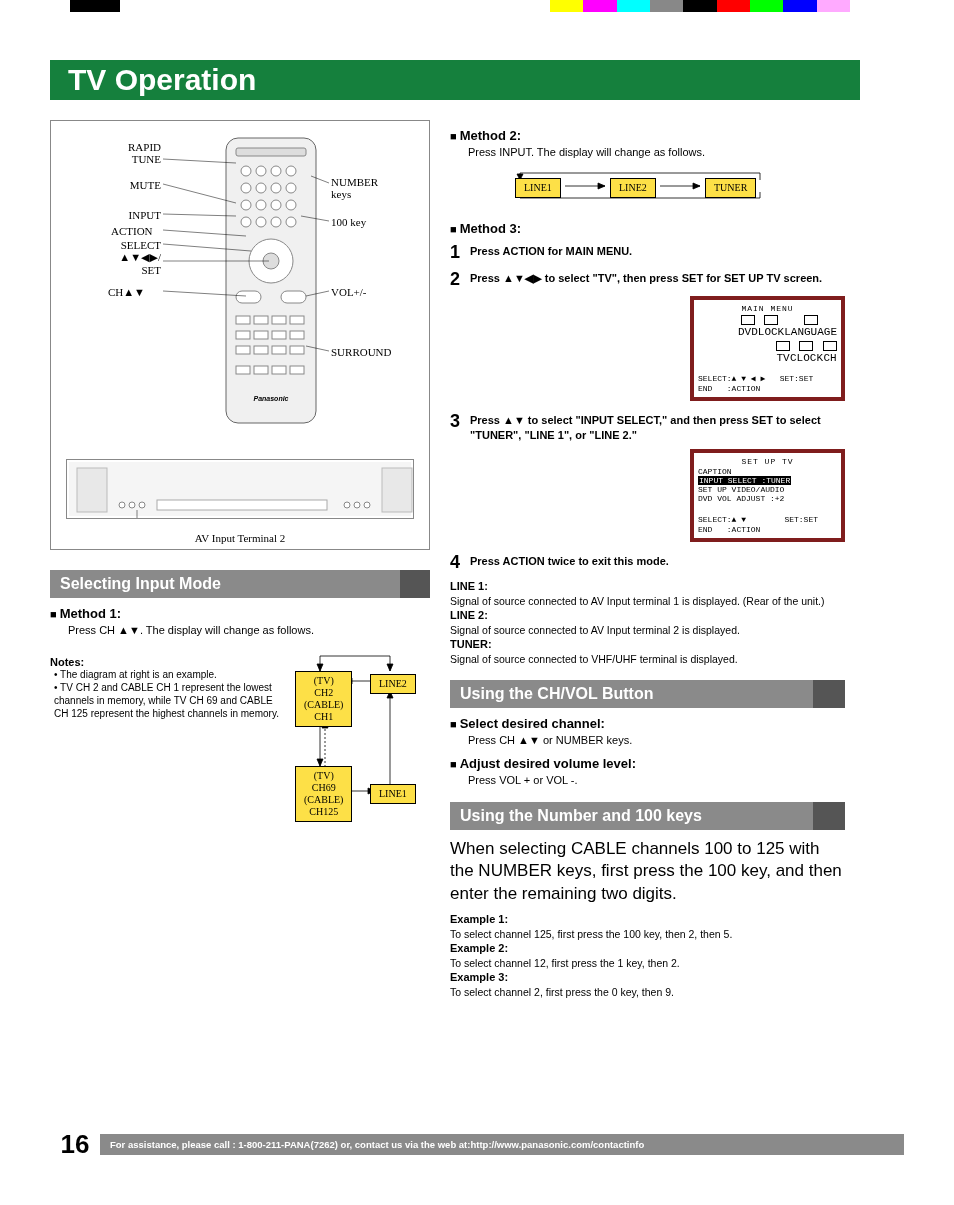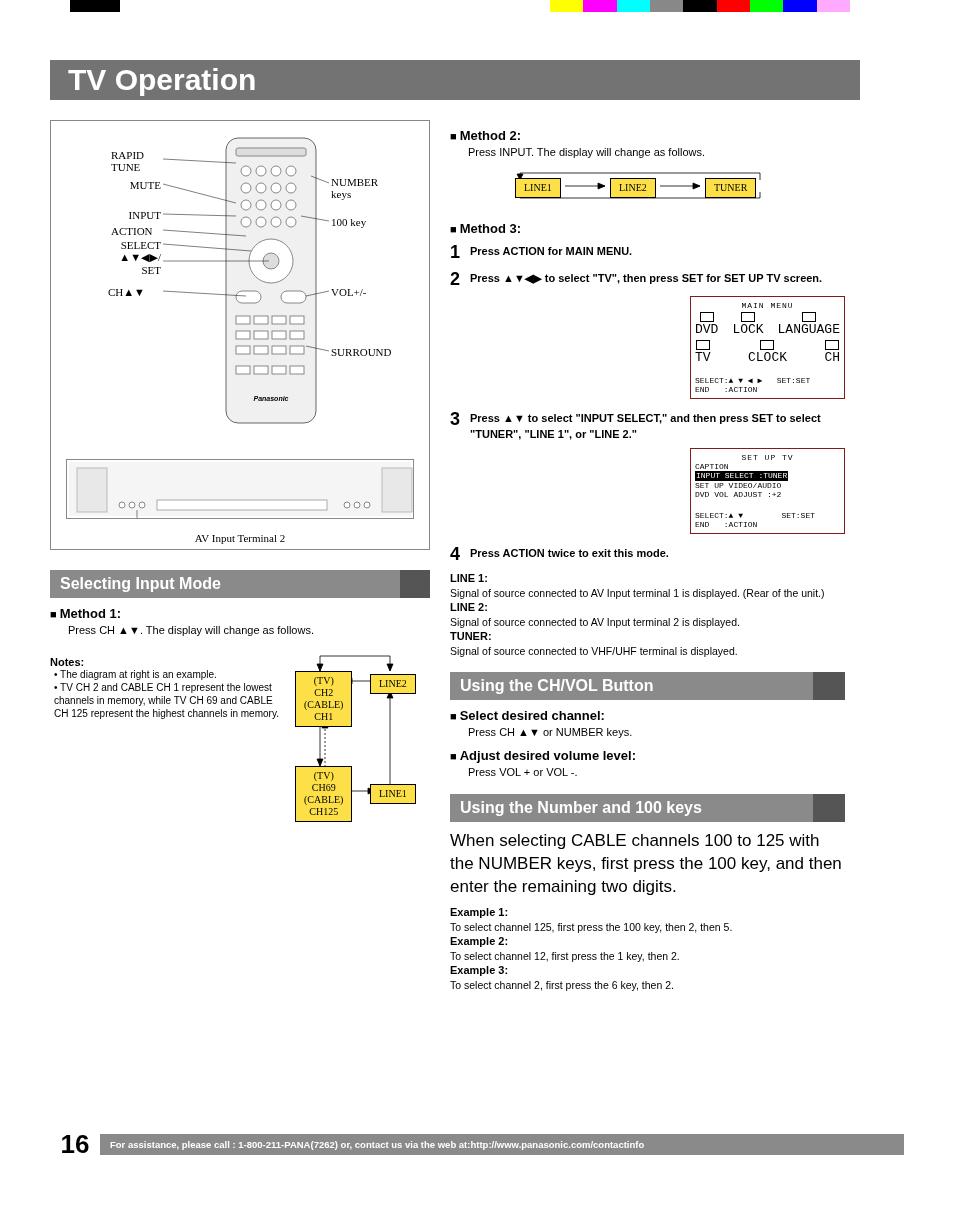--- a/index.html
+++ b/index.html
@@ -1,42 +1,42 @@
 <!DOCTYPE html>
 <html><head>
   <meta charset="utf-8">
   <style>
     * { margin: 0; padding: 0; box-sizing: border-box; }
     body { font-family: Arial, Helvetica, sans-serif; width: 954px; height: 1205px; position: relative; background: #fff; }
     .page { position: absolute; left: 50px; top: 60px; width: 854px; height: 1100px; }
-    .title-bar { background: #737373; width: 810px; height: 40px; display: flex; align-items: center; padding-left: 18px; margin-bottom: 20px; }
+    .title-bar { background: #15803d; width: 810px; height: 40px; display: flex; align-items: center; padding-left: 18px; margin-bottom: 20px; }
     .title-bar h1 { color: #fff; font-size: 30px; font-weight: bold; }
     .cols { display: flex; gap: 20px; }
     .col-left { width: 380px; }
     .col-right { width: 395px; }
     .remote-box { border: 1px solid #888; padding: 30px 10px 10px 10px; height: 430px; position: relative; margin-bottom: 20px; }
     .remote-svg { position: absolute; left: 170px; top: 15px; }
     .remote-label { font-family: 'Times New Roman', serif; font-size: 11px; position: absolute; }
     .dev-box { border: 1px solid #888; height: 60px; margin: 15px 5px 5px 5px; position: relative; }
     .av-label { font-family: 'Times New Roman', serif; font-size: 11px; text-align: center; margin-top: 4px; }
     .section-bar { background: linear-gradient(to right, #8a8a8a 0%, #8a8a8a 92%, #555 92%, #555 100%); color: #fff; font-size: 16px; font-weight: bold; padding: 5px 10px; margin: 14px 0 8px 0; }
     .method { font-size: 13px; font-weight: bold; margin: 8px 0 2px 0; }
     .method::before { content: "■ "; font-size: 11px; }
     .body-text { font-size: 11px; margin: 2px 0 8px 18px; line-height: 1.35; }
     .notes-title { font-size: 11px; font-weight: bold; margin-top: 10px; }
     .notes ul { list-style: none; font-size: 10px; line-height: 1.3; margin-left: 4px; }
     .notes li::before { content: "• "; }
     .flow-box { font-family: 'Times New Roman', serif; font-size: 10px; border: 1px solid #000; padding: 3px 8px; text-align: center; line-height: 1.2; position: absolute; background: #fde047; }
     .step-row { display: flex; margin: 6px 0; }
     .step-num { font-size: 18px; font-weight: bold; color: #000; width: 20px; flex-shrink: 0; }
     .step-text { font-size: 11px; font-weight: bold; line-height: 1.4; padding-top: 2px; }
-    .osd { font-family: 'Courier New', monospace; font-size: 8px; border: 1px solid #7f1d1d; padding: 4px; width: 155px; margin: 6px 0 10px auto; background: #fff; line-height: 1.15; }
+    .osd { font-family: 'Courier New', monospace; font-size: 8px; border: 4px solid #7f1d1d; padding: 4px; width: 155px; margin: 6px 0 10px auto; background: #fff; line-height: 1.15; }
     .osd-title { text-align: center; letter-spacing: 1px; }
     .osd-hl { background: #000; color: #fff; display: inline-block; padding: 0 1px; }
-    .osd-icons { display: flex; justify-content: space-between; text-align: center; font-size: 13px; margin: 2px 0; }
+    .osd-icons { display: flex; justify-content: flex-end; text-align: center; font-size: 11px; margin: 2px 0; }
     .osd-icon-box { border: 1px solid #000; width: 14px; height: 10px; margin: 0 auto 1px; }
     .def { font-size: 10.5px; line-height: 1.35; margin: 6px 0; }
     .def b { font-size: 11px; }
     .footer { position: absolute; bottom: 0; left: 0; width: 100%; display: flex; align-items: center; }
     .page-num { font-size: 26px; font-weight: bold; width: 50px; text-align: center; }
     .footer-bar { background: #8a8a8a; color: #fff; font-size: 9.5px; font-weight: bold; padding: 5px 10px; flex: 1; }
     .color-strip { position: absolute; top: 0; left: 550px; height: 12px; width: 300px; display: flex; }
     .color-strip div { flex: 1; height: 100%; }
     .diagram-wrap { position: relative; height: 200px; }
   </style>
@@ -106,21 +106,21 @@
               <rect x="51" y="210" width="14" height="8"></rect>
               <rect x="69" y="210" width="14" height="8"></rect>
             <rect x="15" y="230" width="14" height="8"></rect>
               <rect x="33" y="230" width="14" height="8"></rect>
               <rect x="51" y="230" width="14" height="8"></rect>
               <rect x="69" y="230" width="14" height="8"></rect>
           </g>
           <text x="50" y="265" font-size="7" text-anchor="middle" font-family="Arial" font-style="italic" font-weight="bold">Panasonic</text>
         </svg>
 
-        <div class="remote-label" style="top:28px;left:60px;width:50px;white-space:pre">RAPID
+        <div class="remote-label" style="top:20px;left:60px;text-align:right;width:50px;white-space:pre">RAPID
 TUNE</div>
         <div class="remote-label" style="top:58px;left:60px;text-align:right;width:50px">MUTE</div>
         <div class="remote-label" style="top:88px;left:60px;text-align:right;width:50px">INPUT</div>
         <div class="remote-label" style="top:104px;left:60px;width:50px">ACTION</div>
         <div class="remote-label" style="top:118px;left:60px;text-align:right;width:50px">SELECT</div>
         <div class="remote-label" style="top:130px;left:60px;text-align:right;width:50px;white-space:pre">▲▼◀▶/
 SET</div>
         <div class="remote-label" style="top:165px;left:44px;text-align:right;width:50px">CH▲▼</div>
 
         <div class="remote-label" style="top:55px;left:280px;width:60px;white-space:pre">NUMBER
@@ -292,21 +292,21 @@
       <div class="method">Select desired channel:</div>
       <div class="body-text">Press CH ▲▼ or NUMBER keys.</div>
       <div class="method">Adjust desired volume level:</div>
       <div class="body-text">Press VOL + or VOL -.</div>
 
       <div class="section-bar">Using the Number and 100 keys</div>
       <div style="font-size:17px;line-height:1.35;margin:6px 0">When selecting CABLE channels 100 to 125 with the NUMBER keys, first press the 100 key, and then enter the remaining two digits.</div>
       <div class="def">
         <b>Example 1:</b><br><span>To select channel 125, first press the 100 key, then 2, then 5.</span><br>
         <b>Example 2:</b><br><span>To select channel 12, first press the 1 key, then 2.</span><br>
-        <b>Example 3:</b><br><span>To select channel 2, first press the 6 key, then 2.</span>
+        <b>Example 3:</b><br><span>To select channel 2, first press the 0 key, then 9.</span>
       </div>
     </div>
   </div>
 
   <div class="footer">
     <div class="page-num">16</div>
     <div class="footer-bar">For assistance, please call : 1-800-211-PANA(7262) or, contact us via the web at:http://www.panasonic.com/contactinfo</div>
   </div>
 </div>
 

